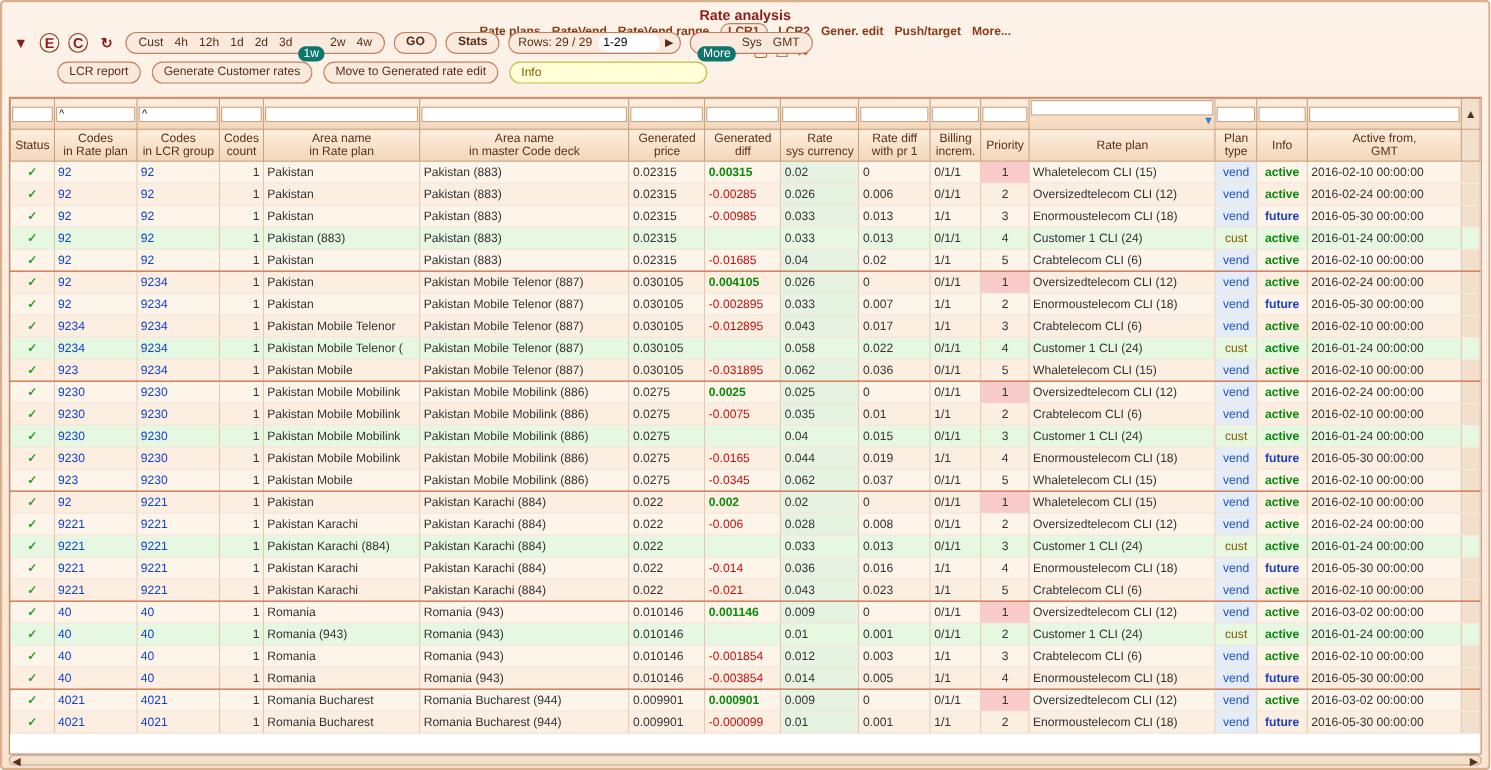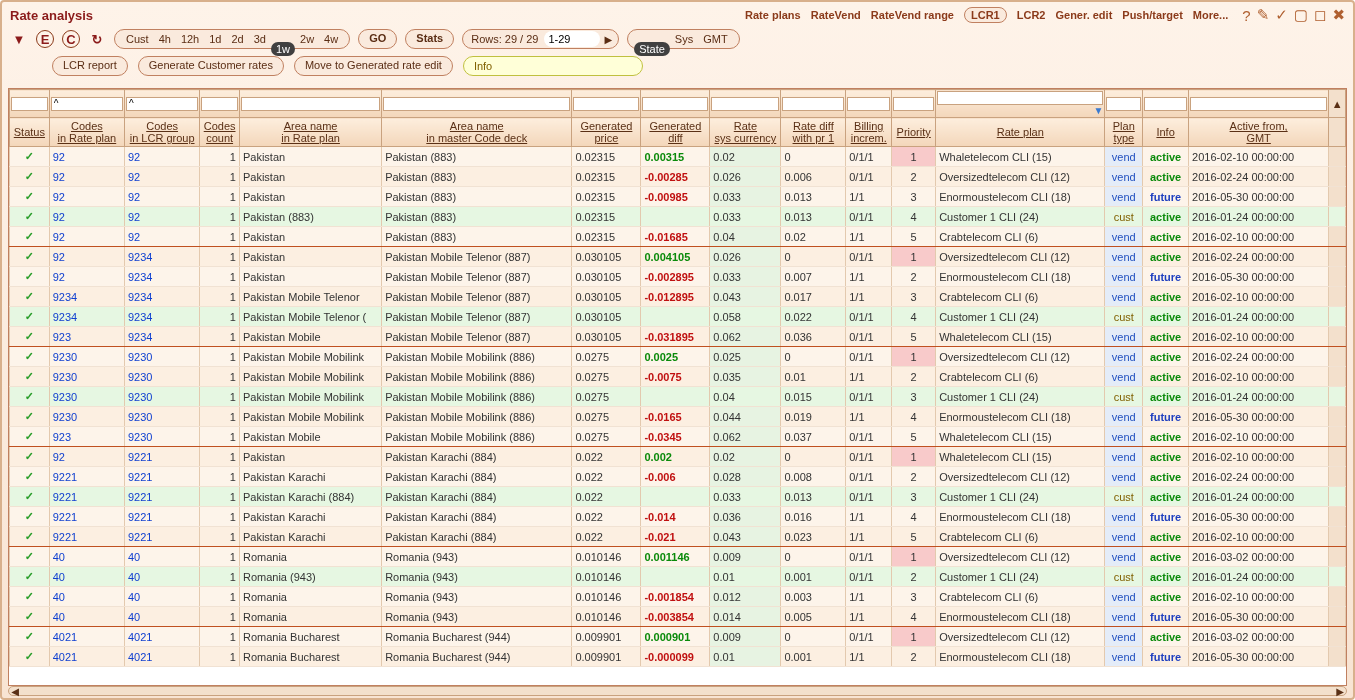--- a/index.html
+++ b/index.html
@@ -1,34 +1,34 @@
 <!DOCTYPE html>
 <html><head>
 <meta charset="utf-8">
 <style>
   * { box-sizing: border-box; }
   body { margin:0; font-family: Verdana, Arial, sans-serif; font-size:11px; background:#fff; color:#333; }
   .window { width:1355px; height:700px; border:2px solid #d8b08c; background:linear-gradient(#fef3e9,#f8e4d3); position:relative; overflow:hidden; border-radius:4px; }
 
   
-  .titlebar { display:flex; align-items:center; padding:4px 8px 0 8px; height:22px; }
+  .titlebar { display:flex; align-items:center; padding:4px 8px 0 8px; height:22px;flex-direction:column; }
   .title { color:#8b1a1a; font-weight:bold; font-size:13px; flex:1; }
   .toplinks { display:flex; align-items:center; gap:10px; }
   .toplinks a { color:#8b3a1a; text-decoration:none; font-weight:bold; cursor:pointer; font-size:11px; }
   .toplinks a.sel { border:1px solid #c08060; border-radius:10px; padding:1px 6px; background:#faeadd; }
   .winicons { display:flex; align-items:center; gap:6px; margin-left:14px; }
   .winicons span { color:#b06030; font-size:15px; cursor:pointer; }
 
   
   .toolbar2 { display:flex; align-items:center; padding:4px 8px; gap:8px; height:30px; }
   .iconbtn { width:18px; height:18px; display:inline-flex; align-items:center; justify-content:center; color:#8b1a1a; font-weight:bold; font-size:13px; cursor:pointer; }
   .iconbtn.circle { border:1.5px solid #8b3a1a; border-radius:50%; }
   .pillgroup { display:inline-flex; align-items:center; border:1px solid #c08060; border-radius:12px; background:#faeadd; padding:1px 6px; height:20px; gap:0; }
   .pillgroup span { padding:1px 5px; font-size:11px; color:#5a2d14; cursor:pointer; }
-  .pillgroup span.sel { background:#404040; color:#fff; border-radius:9px;margin-top:20px; }
+  .pillgroup span.sel { background:#0f766e; color:#fff; border-radius:9px;margin-top:20px; }
   .pillbtn { border:1px solid #c08060; border-radius:12px; background:#faeadd; padding:2px 10px; height:20px; font-size:11px; color:#5a2d14; cursor:pointer; font-weight:bold; }
   .pillinput { display:inline-flex; align-items:center; border:1px solid #c08060; border-radius:12px; background:#faeadd; padding:0 2px; height:20px; }
   .pillinput .lbl { padding:0 6px; color:#5a2d14; font-size:11px; }
   .pillinput input { border:none; background:#fff; border-radius:10px; height:16px; width:56px; font-size:11px; padding:0 4px; }
   .pillinput .arrow { color:#5a2d14; padding:0 4px; font-size:10px; cursor:pointer; }
 
   
   .toolbar3 { display:flex; align-items:center; padding:2px 8px 6px 50px; gap:10px; height:28px; }
   .toolbar3 .pillbtn { font-weight:normal; }
   .infopill { border:1px solid #c0c040; background:#ffffd8; border-radius:12px; padding:2px 10px 2px 10px; height:20px; width:180px; font-size:11px; color:#806000; display:inline-flex; align-items:center; }
@@ -37,31 +37,31 @@
   .tablewrap { position:absolute; left:6px; right:6px; top:86px; bottom:12px; border:1px solid #c08060; background:#fff; overflow:auto; }
   table { border-collapse:collapse; width:100%; table-layout:fixed; font-size:11px; }
   col.c-status{width:38px} col.c-codes-rp{width:72px} col.c-codes-lcr{width:72px}
   col.c-cc{width:38px} col.c-arn-rp{width:136px} col.c-arn-mcd{width:182px}
   col.c-gp{width:66px} col.c-gd{width:66px} col.c-rsc{width:68px} col.c-rdp1{width:62px}
   col.c-bi{width:44px} col.c-pr{width:42px} col.c-plan{width:162px} col.c-ptype{width:36px}
   col.c-state{width:44px} col.c-af{width:134px} col.c-scroll{width:16px}
   thead th { background:linear-gradient(#fdeedd,#f3d6ba); border:1px solid #c9a27f; color:#5a3016; font-weight:normal; padding:2px 3px; }
   thead tr.filters th { height:16px; padding:1px; }
   thead tr.filters input { width:100%; border:1px solid #c9a27f; font-size:10px; height:14px; background:#fff; }
-  thead tr.hdr th { height:28px;text-decoration:underline; }
+  thead tr.hdr th { height:28px; }
   tbody td { border-left:1px solid #e3c9ae; border-right:1px solid #e3c9ae; border-bottom:1px solid #f1e2d3; padding:2px 3px; white-space:nowrap; overflow:hidden; text-overflow:ellipsis; height:20px; }
   tbody tr:nth-child(odd) td { background:#fdf4ea; }
   tbody tr:nth-child(even) td { background:#fcefe1; }
   tbody tr.cust td { background:#e6f7e2 !important; }
   tbody tr.sep td { border-bottom:1px solid #c05020; }
   .chk { color:#2a9d2a; font-weight:bold; display:inline-block; font-size:11px; }
   .linklike { color:#1040d0; cursor:pointer; }
   .num { text-align:left; }
   .diff-pos { color:#0a8a0a; font-weight:bold; }
-  .diff-neg { color:#c01010; font-weight:bold; }
+  .diff-neg { color:#c01010; font-weight:normal; }
   td.sys { background:#e7f3e2 !important; }
   td.pr  { text-align:center; }
   td.pr1 { background:#f8caca !important; }
   td.pt-vend { color:#2050c0; background:#e4ecf8 !important; text-align:center; }
   td.pt-cust { color:#806000; background:#fff6c8 !important; text-align:center; }
   td.st-active { color:#0a8a0a; font-weight:bold; text-align:center; }
   td.st-future { color:#2040c0; font-weight:bold; text-align:center; }
   .dropdown-arrow { float:right; color:#3a7ad0; font-size:10px; }
 
   .hscroll { position:absolute; left:6px; right:6px; bottom:2px; height:10px; background:#f3e0cc; border:1px solid #c9a27f; border-radius:5px; }
@@ -116,21 +116,21 @@
     <span class="pillbtn">GO</span>
     <span class="pillbtn">Stats</span>
 
     <span class="pillinput">
       <span class="lbl">Rows: 29 / 29</span>
       <input value="1-29" style="">
       <span class="arrow">▶</span>
     </span>
 
     <span class="pillgroup" id="tz-group">
-        <span class="sel">State</span>
+        <span class="sel">More</span>
         <span>Sys</span>
         <span>GMT</span>
       </span>
   </div>
 
   <div class="toolbar3">
     <span class="pillbtn">LCR report</span>
     <span class="pillbtn">Generate Customer rates</span>
     <span class="pillbtn">Move to Generated rate edit</span>
     <span class="infopill">

